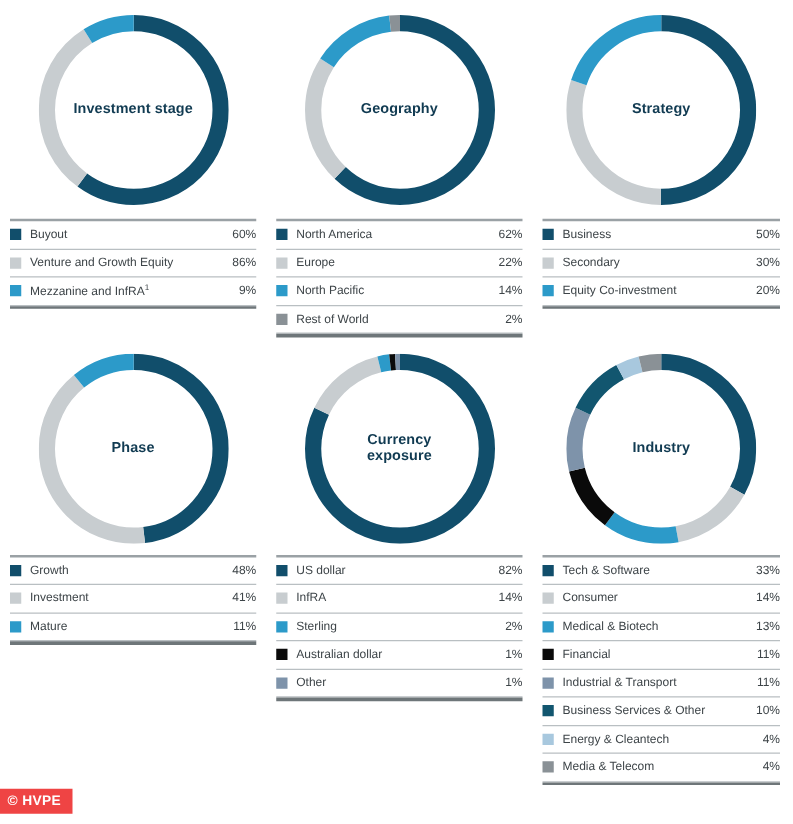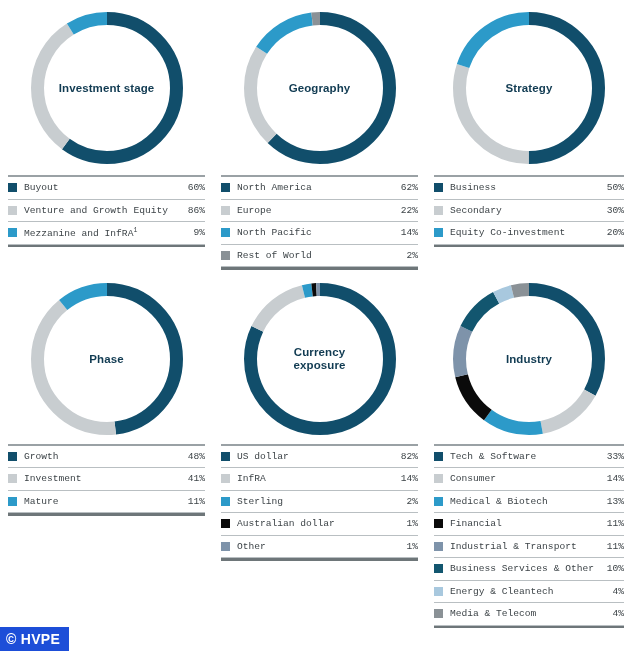--- a/index.html
+++ b/index.html
@@ -32,35 +32,34 @@
     line-height:13px;letter-spacing:.1px;
   }
 
   .legend{width:100%;box-sizing:border-box;}
   .legend .cap{height:2px;background:#9aa1a5;width:100%;}
   .legend .capbot{height:2.5px;background:#6e7679;width:100%;}
   .lrow{
     display:flex;align-items:center;
     height:21.5px;
     border-bottom:1.5px solid #b9bfc2;
-    font-family:Liberation Mono, monospace;
   }
   .lrow:last-of-type{border-bottom:none;}
   .sw{width:9px;height:9px;flex:0 0 9px;margin-right:7px;}
   .lname{
     flex:1 1 auto;font-size:9.6px;color:#3d4448;
     white-space:nowrap;overflow:hidden;
   }
   .lname sup{font-size:6.5px;vertical-align:super;}
   .lval{font-size:9.6px;color:#3d4448;text-align:center;flex:0 0 auto;}
 
   .footer{
     position:absolute;left:0;bottom:8px;
-    background:#1d4ed8;color:#ffffff;
-    font-size:14px;font-weight:bold;
+    background:#ef4444;color:#ffffff;
+    font-size:11px;font-weight:bold;
     padding:4px 9px 4px 6px;
     letter-spacing:.3px;
   }
 </style>
 </head>
 <body>
 
 <div class="grid">
     <div class="panel">
       <div class="donut-wrap">

